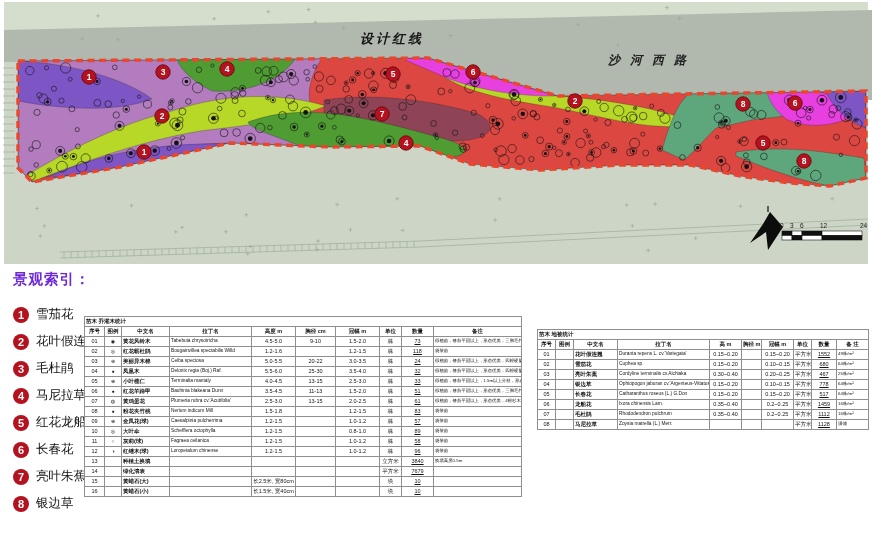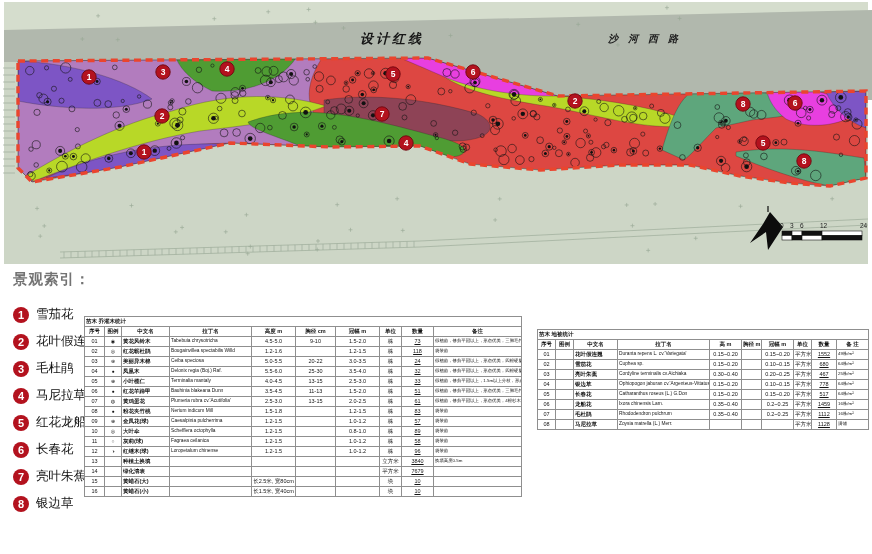--- a/index.html
+++ b/index.html
@@ -2,23 +2,23 @@
 <html><head>
 <meta charset="utf-8">
 <style>
   html,body{margin:0;padding:0;background:#fff;}
   .sheet{position:relative;width:872px;height:554px;background:#fff;overflow:hidden;
          font-family:"Liberation Sans","DejaVu Sans",sans-serif;outline:1px solid #c9c9c9;}
   .plan{position:absolute;left:0;top:0;width:872px;height:267px;}
   #plan-svg{position:absolute;left:0;top:0;}
   .lbl{position:absolute;color:#161616;white-space:nowrap;font-style:italic;}
   .redline{left:360px;top:30px;font-size:13px;font-weight:700;letter-spacing:3px;}
-  .road{left:608px;top:32px;font-size:10px;font-weight:600;letter-spacing:10px;color:#1f1f1f;}
+  .road{left:608px;top:52px;font-size:12px;font-weight:600;letter-spacing:10px;color:#1f1f1f;}
   .legend{position:absolute;left:13px;top:270px;}
-  .legend-title{font-size:14.5px;font-weight:700;color:#737373;letter-spacing:1px;}
+  .legend-title{font-size:14.5px;font-weight:700;color:#6d28d9;letter-spacing:1px;}
   #index-items{margin-top:12px;}
   .item{display:flex;align-items:center;height:27px;}
   .badge{width:16px;height:16px;border-radius:50%;background:#b3121e;color:#fff;
          font-size:11px;font-weight:700;display:flex;align-items:center;justify-content:center;flex:0 0 16px;}
   .lab{font-size:12.5px;margin-left:7px;color:#111;}
   .tbl{position:absolute;border-collapse:collapse;table-layout:fixed;background:#fff;color:#141414;font-size:5.5px;}
   .tbl td,.tbl th{border:1px solid #8f8f8f;white-space:nowrap;overflow:hidden;padding:0 1px;height:9px;line-height:1;font-weight:400;text-align:center;}
   .tbl th{font-weight:700;}
   .tbl .title-cell{text-align:left;font-weight:700;}
   .tbl .cn{text-align:left;font-weight:700;}

